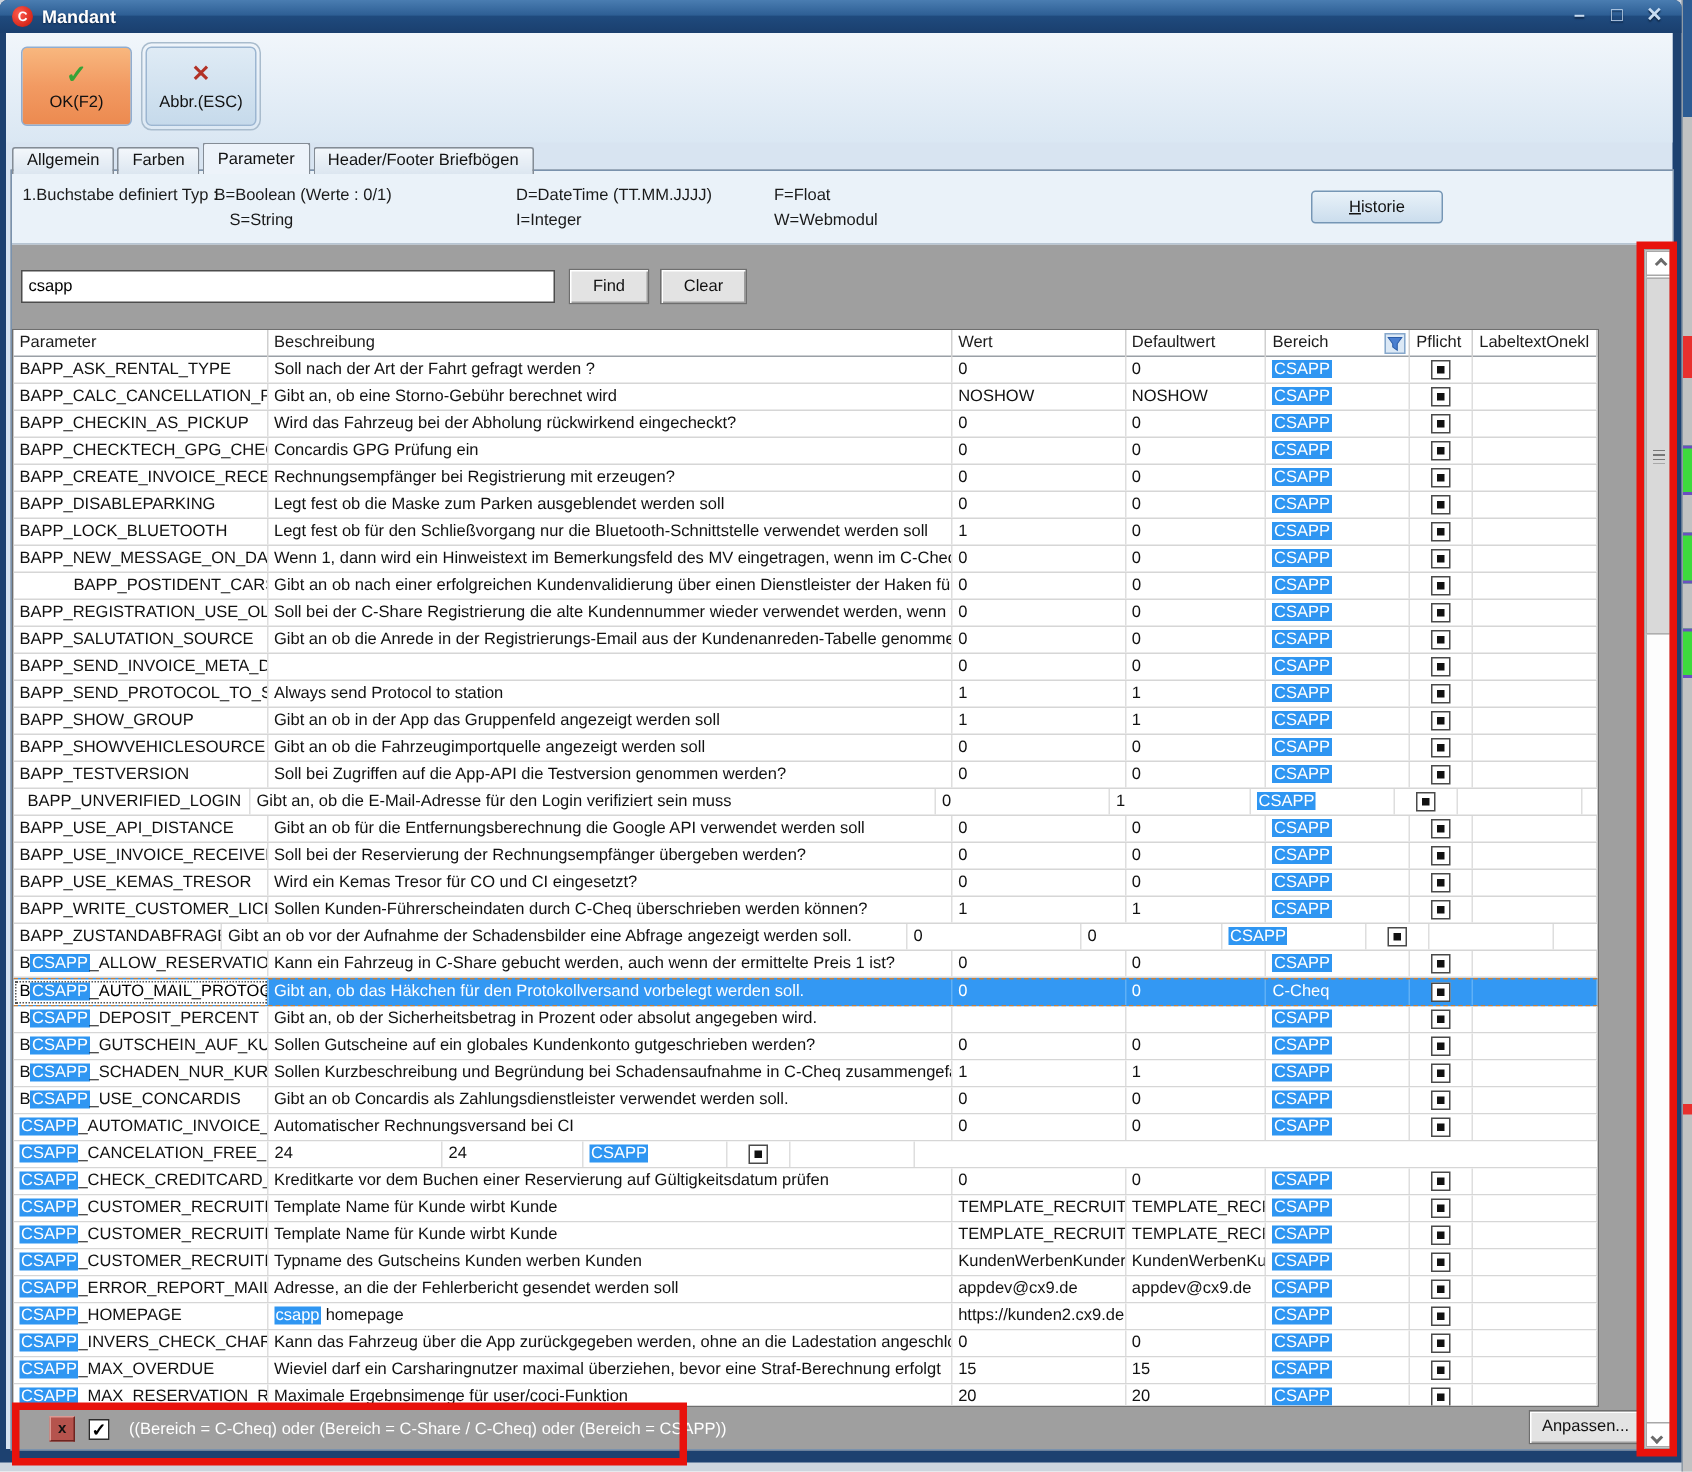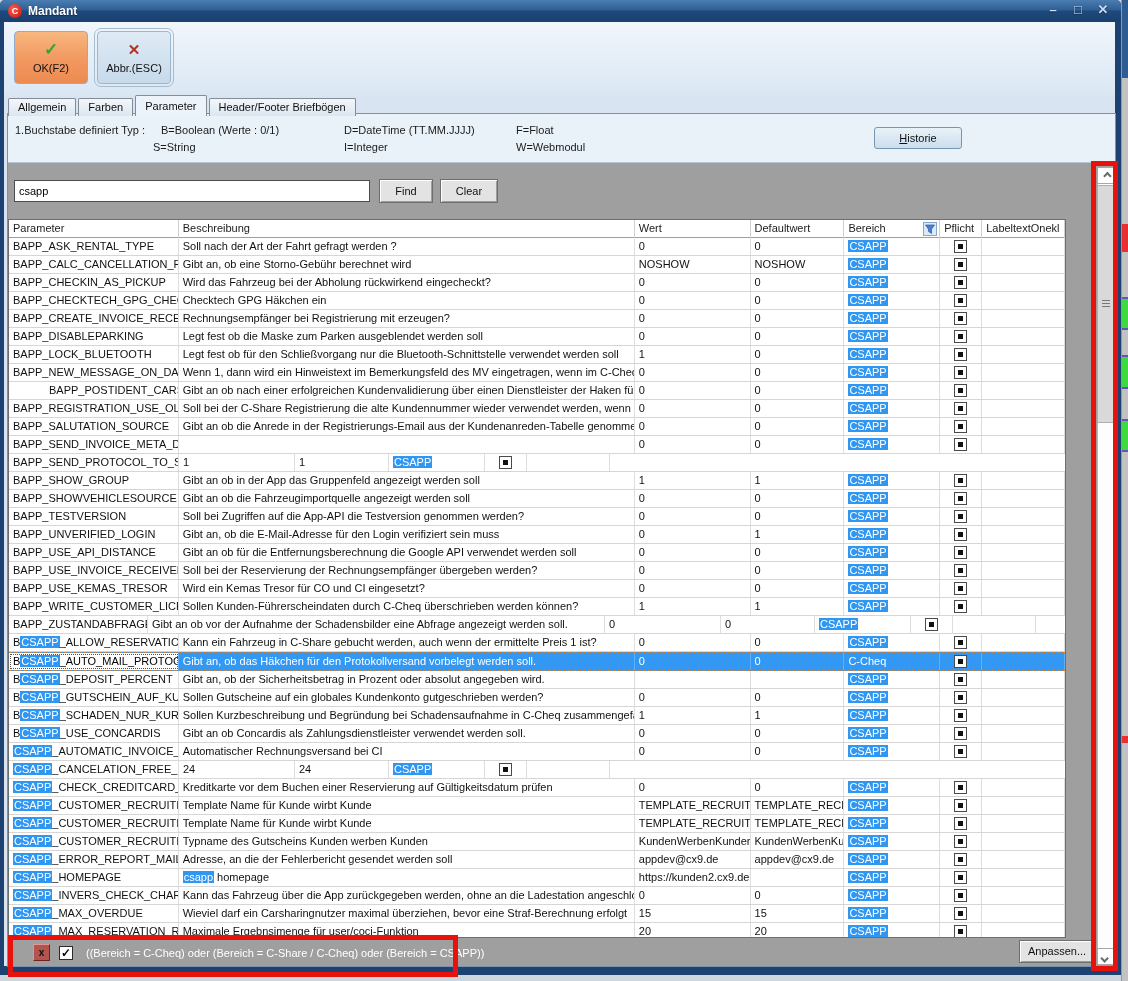--- a/index.html
+++ b/index.html
@@ -163,21 +163,21 @@
         <span class="blabel">Abbr.(ESC)</span>
       </div>
     </div>
 
     <div class="tabbar"><span class="tab">Allgemein</span><span class="tab">Farben</span><span class="tab active">Parameter</span><span class="tab">Header/Footer Briefbögen</span></div>
 
     <div class="panel"></div>
 
     <div class="legend">
       <span class="ltext" style="left:7px;top:10px;">1.Buchstabe definiert Typ :</span>
-      <span class="ltext" style="left:153px;top:10px;">B=Boolean (Werte : 0/1)</span>
+      <span class="ltext" style="left:135px;top:10px;">B=Boolean (Werte : 0/1)</span>
       <span class="ltext" style="left:145px;top:27px;">S=String</span>
       <span class="ltext" style="left:336px;top:10px;">D=DateTime (TT.MM.JJJJ)</span>
       <span class="ltext" style="left:336px;top:27px;">I=Integer</span>
       <span class="ltext" style="left:508px;top:10px;">F=Float</span>
       <span class="ltext" style="left:508px;top:27px;">W=Webmodul</span>
     </div>
     <div class="btn-historie">
       <span class="hlabel">Historie</span>
     </div>
 
@@ -232,21 +232,21 @@
             <div class="cell c-bereich" style="width: 96px;"><span class="hl">CSAPP</span></div>
             <div class="cell c-pflicht" style="width: 42px;">
               <span class="pfbox">
                 <span class="pfdot"></span>
               </span>
             </div>
             <div class="cell c-label" style="width: 83px;"></div>
           </div>
           <div class="trow">
             <div class="cell c-param" style="width: 170px;">BAPP_CHECKTECH_GPG_CHECK</div>
-            <div class="cell c-desc" style="width: 457px;">Checktech GPG Häkchen ein</div>
+            <div class="cell c-desc" style="width: 457px;">Concardis GPG Prüfung ein</div>
             <div class="cell c-wert" style="width: 116px;">0</div>
             <div class="cell c-defaultwert" style="width: 94px;">0</div>
             <div class="cell c-bereich" style="width: 96px;"><span class="hl">CSAPP</span></div>
             <div class="cell c-pflicht" style="width: 42px;">
               <span class="pfbox">
                 <span class="pfdot"></span>
               </span>
             </div>
             <div class="cell c-label" style="width: 83px;"></div>
           </div>
@@ -349,20 +349,21 @@
             <div class="cell c-bereich" style="width: 96px;"><span class="hl">CSAPP</span></div>
             <div class="cell c-pflicht" style="width: 42px;">
               <span class="pfbox">
                 <span class="pfdot"></span>
               </span>
             </div>
             <div class="cell c-label" style="width: 83px;"></div>
           </div>
           <div class="trow">
             <div class="cell c-param" style="width: 170px;">BAPP_SEND_PROTOCOL_TO_S</div>
+            <div class="cell c-desc" style="width: 457px;">Always send Protocol to station</div>
             <div class="cell c-wert" style="width: 116px;">1</div>
             <div class="cell c-defaultwert" style="width: 94px;">1</div>
             <div class="cell c-bereich" style="width: 96px;"><span class="hl">CSAPP</span></div>
             <div class="cell c-pflicht" style="width: 42px;">
               <span class="pfbox">
                 <span class="pfdot"></span>
               </span>
             </div>
             <div class="cell c-label" style="width: 83px;"></div>
           </div>
@@ -399,21 +400,21 @@
             <div class="cell c-defaultwert" style="width: 94px;">0</div>
             <div class="cell c-bereich" style="width: 96px;"><span class="hl">CSAPP</span></div>
             <div class="cell c-pflicht" style="width: 42px;">
               <span class="pfbox">
                 <span class="pfdot"></span>
               </span>
             </div>
             <div class="cell c-label" style="width: 83px;"></div>
           </div>
           <div class="trow">
-            <div class="cell c-param" style="width: 170px;">BAPP_UNVERIFIED_LOGIN</div>
+            <div class="cell c-param" style="width: 158px; text-align: center;">BAPP_UNVERIFIED_LOGIN</div>
             <div class="cell c-desc" style="width: 457px;">Gibt an, ob die E-Mail-Adresse für den Login verifiziert sein muss</div>
             <div class="cell c-wert" style="width: 116px;">0</div>
             <div class="cell c-defaultwert" style="width: 94px;">1</div>
             <div class="cell c-bereich" style="width: 96px;"><span class="hl">CSAPP</span></div>
             <div class="cell c-pflicht" style="width: 42px;">
               <span class="pfbox">
                 <span class="pfdot"></span>
               </span>
             </div>
             <div class="cell c-label" style="width: 83px;"></div>

